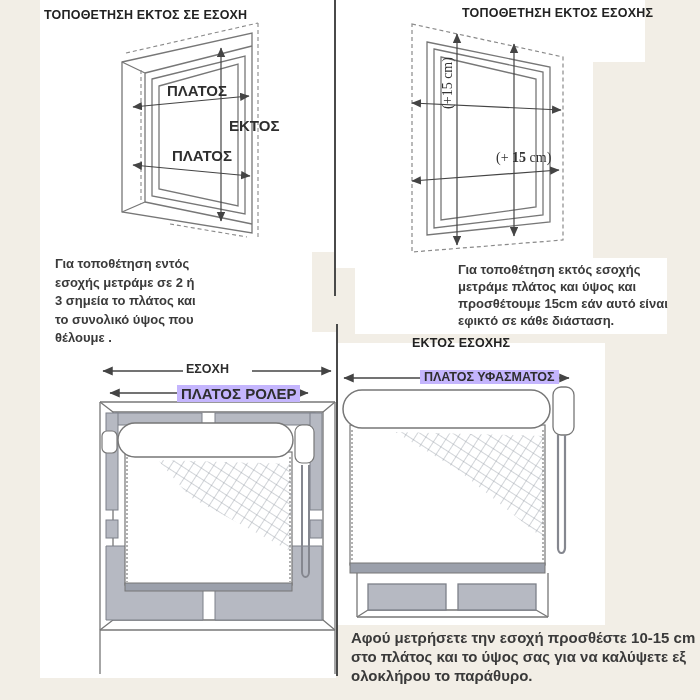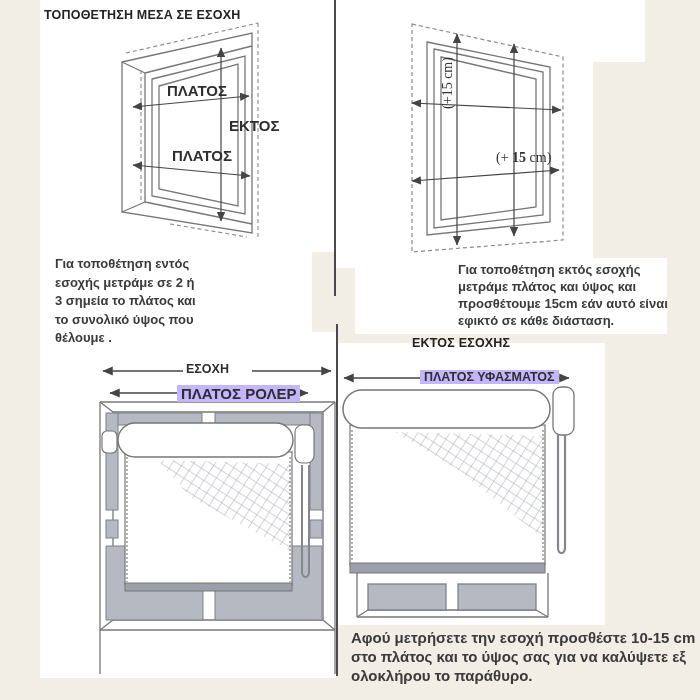--- a/index.html
+++ b/index.html
@@ -143,21 +143,22 @@
       <path d="M17,203 V247 M208,203 V247 M17,247 H208"></path>
       <path d="M17,247 L28,240 M208,247 L196,240 M28,240 H196"></path>
       <rect x="28" y="214" width="78" height="26" fill="#b6b9c2" stroke="#7d8089"></rect>
       <rect x="118" y="214" width="78" height="26" fill="#b6b9c2" stroke="#7d8089"></rect>
     </g>
     <rect x="3" y="20" width="207" height="38" rx="19" fill="#ffffff" stroke="#777" stroke-width="1.5"></rect>
     <rect x="213" y="17" width="21" height="48" rx="8" fill="#ffffff" stroke="#777" stroke-width="1.3"></rect>
     <path d="M218,65 V178 A3.5,5 0 0 0 225,178 V65" fill="none" stroke="#85878f" stroke-width="2.2"></path>
   </svg>
 
-  <div class="ttl" style="left:44px;top:8px;">ΤΟΠΟΘΕΤΗΣΗ ΜΕΣΑ ΣΕ ΕΣΟΧΗ</div>
+  <div class="ttl" style="left:44px;top:8px;">ΤΟΠΟΘΕΤΗΣΗ ΕΚΤΟΣ ΣΕ ΕΣΟΧΗ</div>
+  <div class="ttl" style="left:462px;top:6px;">ΤΟΠΟΘΕΤΗΣΗ ΕΚΤΟΣ ΕΣΟΧΗΣ</div>
 
   <div class="meas" style="left:167px;top:82px;">ΠΛΑΤΟΣ</div>
   <div class="meas" style="left:172px;top:147px;">ΠΛΑΤΟΣ</div>
   <div class="meas" style="left:229px;top:117px;">ΕΚΤΟΣ</div>
 
   <div class="serifLbl rot" style="left:408px;top:75px;width:80px;text-align:center;">(+15 cm)</div>
   <div class="serifLbl" style="left:496px;top:150px;">
     <span>(+ </span><span class="b">15</span><span> cm)</span>
   </div>
 

